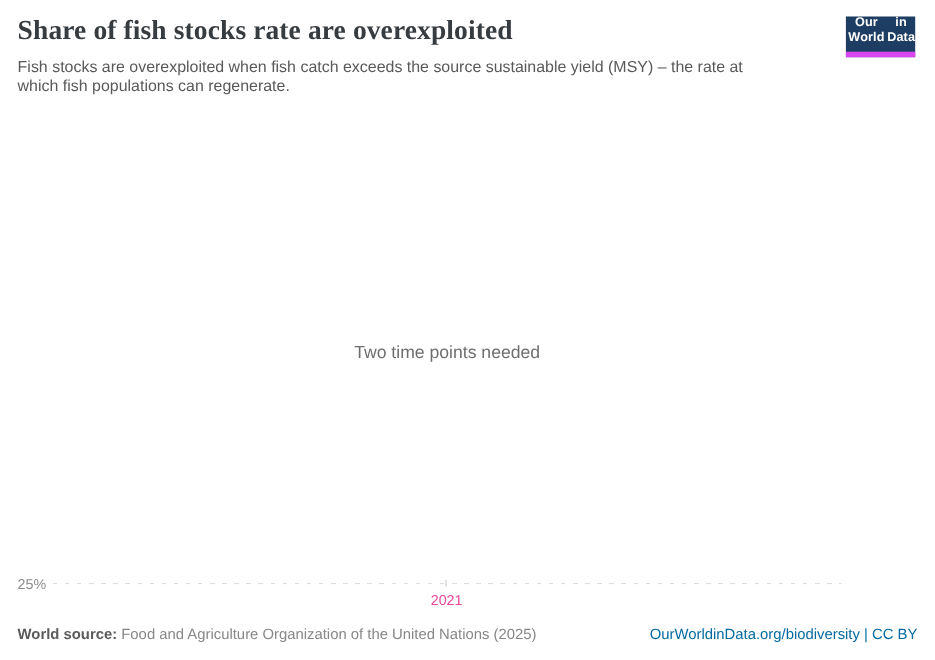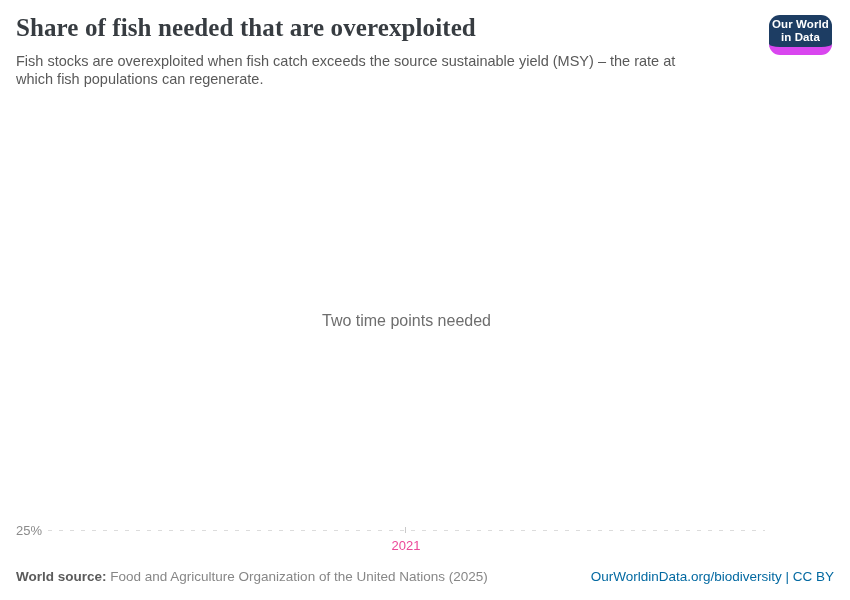--- a/index.html
+++ b/index.html
@@ -31,28 +31,26 @@
     line-height: 18px;
     color: #595959;
   }
   .logo {
     position: absolute;
     left: 769px;
     top: 15px;
     width: 63px;
     height: 32px;
     background: #1d3d63;
-    border-bottom: 8px solid #d946ef;
+    border-bottom: 5px solid #d946ef;
     color: #ffffff;
     text-align: center;
     cursor: pointer;
     display: flex;
-    flex-direction: column;
     justify-content: center;
-    border-radius: 11px;
   }
   .logo .logo-line {
     font-size: 11.5px;
     font-weight: 700;
     line-height: 13px;
     letter-spacing: 0.1px;
   }
   .plot-message {
     position: absolute;
     left: 48px;
@@ -121,21 +119,21 @@
     color: #0369a1;
     text-decoration: none;
     cursor: pointer;
   }
 </style>
 </head>
 <body>
 
 <div class="page">
 
-  <h1 class="title" style="margin:0;">Share of fish needed that are overexploited</h1>
+  <h1 class="title" style="margin:0;">Share of fish stocks rate are overexploited</h1>
 
   <p class="subtitle" style="margin:0;">Fish stocks are overexploited when fish catch exceeds the source sustainable yield (MSY) – the rate at which fish populations can regenerate.</p>
 
   <div class="logo">
     <div class="logo-line">Our World</div>
     <div class="logo-line">in Data</div>
   </div>
 
   <div>
     <div class="plot-message">Two time points needed</div>

